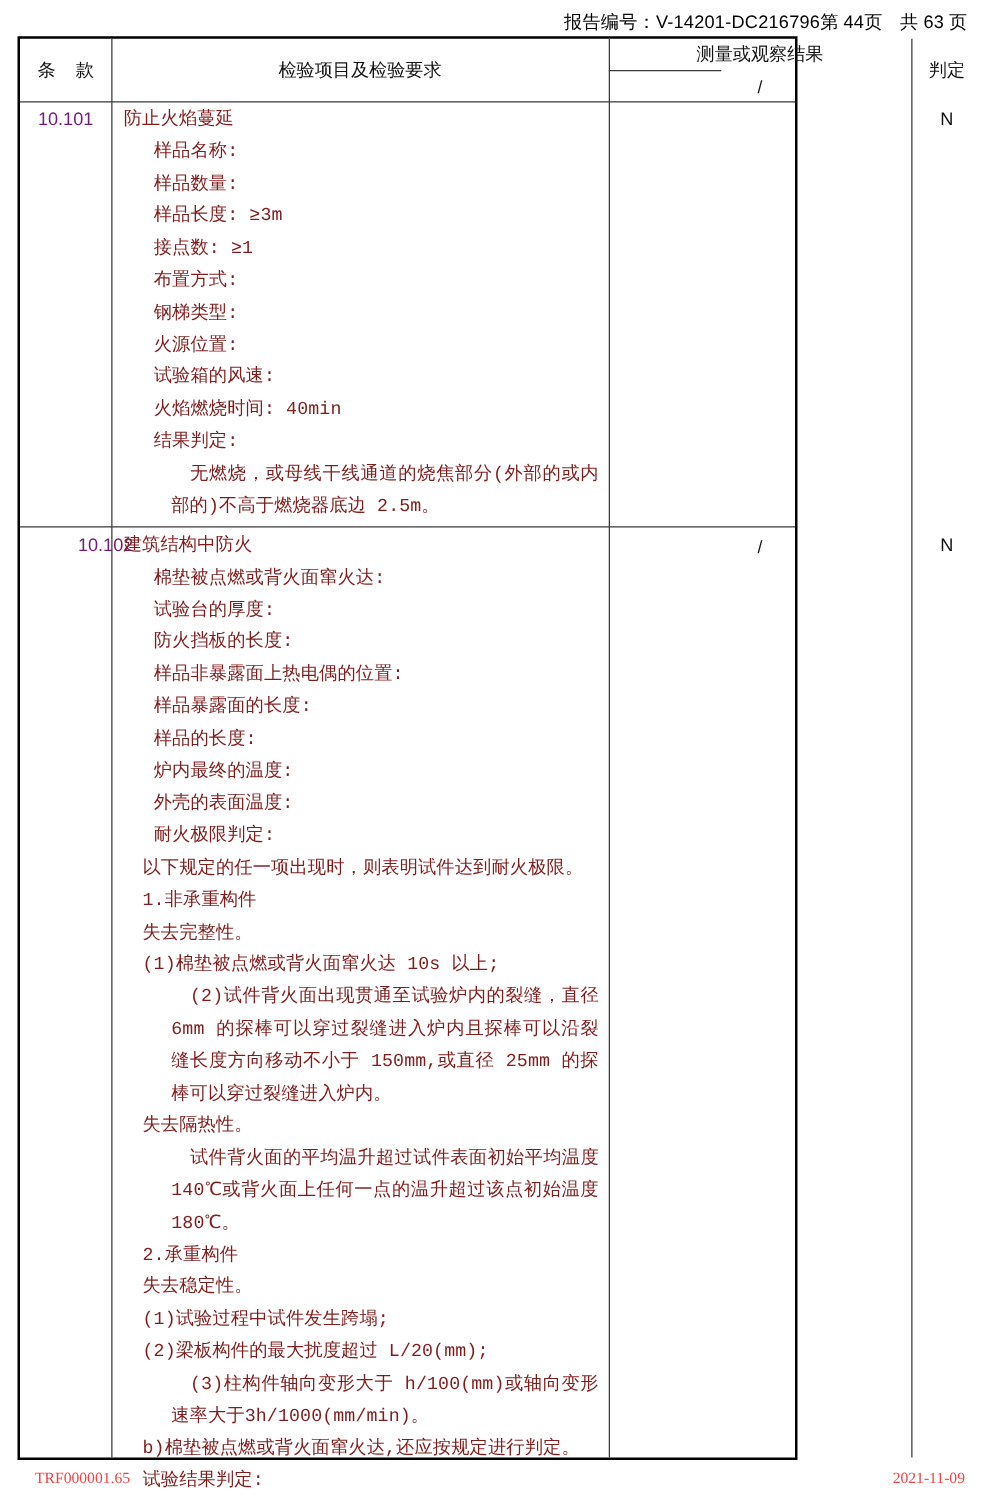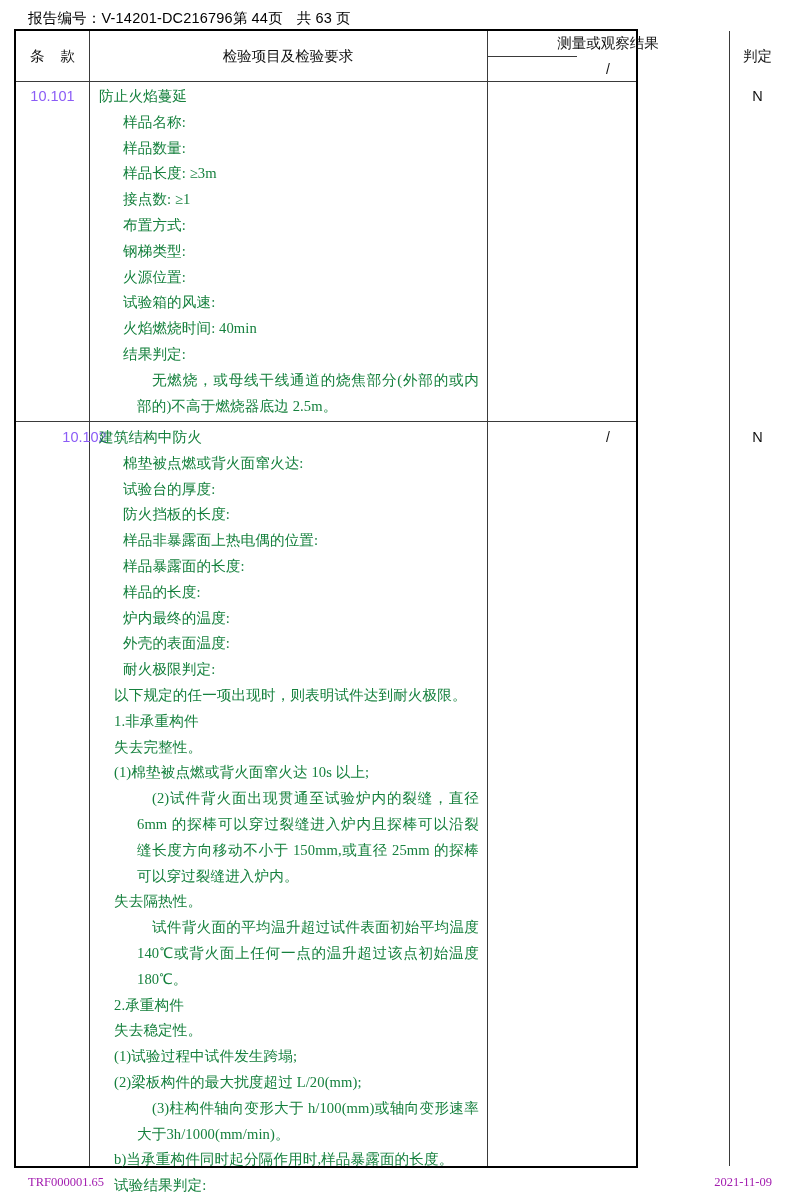--- a/index.html
+++ b/index.html
@@ -25,21 +25,21 @@
 
   
   .runhead {
     position: absolute;
     left: 14px;
     top: 4px;
     width: 772px;
     height: 22px;
     display: flex;
     align-items: flex-end;
-    justify-content: flex-start;
+    justify-content: flex-end;
     font-family: "Liberation Sans", "DejaVu Sans", sans-serif;
     font-size: 14.5px;
     line-height: 16px;
     letter-spacing: 0.2px;
   }
   .runhead-left { padding-left: 14px; white-space: nowrap; }
   .runhead-right { padding-right: 12px; white-space: nowrap; }
   .runhead-right .num { font-family: "Liberation Sans","DejaVu Sans",sans-serif; }
   .gap-s { display: inline-block; width: 4px; }
   .gap-m { display: inline-block; width: 14px; }
@@ -97,21 +97,21 @@
   .hcell-verdict{ left: 713px; top: 0; width: 57px; height: 50px; }
 
   
   .clause {
     position: absolute;
     left: 0;
     width: 73px;
     text-align: center;
     font-family: "Liberation Sans", "DejaVu Sans", sans-serif;
     font-size: 14.5px;
-    color: #8b5cf6;
+    color: #701a75;
   }
   .clause.c1 { top: 57px; }
   .clause.c2 { top: 398px; margin-left: 32px; }
 
   .verdict {
     position: absolute;
     left: 713px;
     width: 57px;
     text-align: center;
     font-family: "Liberation Sans", "DejaVu Sans", sans-serif;
@@ -138,24 +138,24 @@
     position: absolute;
     left: 73px;
     width: 398px;
     box-sizing: border-box;
     padding: 0 8px 0 10px;
   }
   .body-col.b1 { top: 53px; }
   .body-col.b2 { top: 394px; }
 
   .ln {
-    font-family: Liberation Serif, serif;
+    font-family: Liberation Mono, monospace;
     font-size: 14.6px;
     line-height: 25.8px;
-    color: #15803d;
+    color: #7f1d1d;
     white-space: pre-wrap;
     letter-spacing: 0.1px;
   }
   .ln.ind0 { text-indent: 0; padding-left: 0; }
   .ln.ind1 { padding-left: 24px; }
   .ln.ind-half { text-indent: 15px; }
   .ln.wrap {
     white-space: normal;
     text-align: justify;
     text-justify: inter-ideograph;
@@ -166,21 +166,21 @@
   .footer {
     position: absolute;
     left: 28px;
     top: 1175px;
     width: 744px;
     display: flex;
     align-items: center;
     justify-content: space-between;
     font-family: "Liberation Serif", "DejaVu Serif", serif;
     font-size: 12.5px;
-    color: #a21caf;
+    color: #ef4444;
   }
 </style>
 </head>
 <body>
 
 <div class="page">
 
   <div class="runhead">
     <div class="runhead-left"><span>报告编号：</span><span>V-14201-DC216796</span></div>
     <div class="runhead-right"><span>第</span><span class="gap-s"></span><span class="num">44</span><span>页</span><span class="gap-m"></span><span>共</span><span class="gap-s"></span><span class="num">63</span><span class="gap-s"></span><span>页</span></div>
@@ -239,21 +239,21 @@
       <div class="ln ind-half">失去完整性。</div>
       <div class="ln ind-half">(1)棉垫被点燃或背火面窜火达 10s 以上;</div>
       <div class="ln wrap wrap-ind">(2)试件背火面出现贯通至试验炉内的裂缝，直径 6mm 的探棒可以穿过裂缝进入炉内且探棒可以沿裂缝长度方向移动不小于 150mm,或直径 25mm 的探棒可以穿过裂缝进入炉内。</div>
       <div class="ln ind-half">失去隔热性。</div>
       <div class="ln wrap wrap-ind">试件背火面的平均温升超过试件表面初始平均温度140℃或背火面上任何一点的温升超过该点初始温度180℃。</div>
       <div class="ln ind-half">2.承重构件</div>
       <div class="ln ind-half">失去稳定性。</div>
       <div class="ln ind-half">(1)试验过程中试件发生跨塌;</div>
       <div class="ln ind-half">(2)梁板构件的最大扰度超过 L/20(mm);</div>
       <div class="ln wrap wrap-ind">(3)柱构件轴向变形大于 h/100(mm)或轴向变形速率大于3h/1000(mm/min)。</div>
-      <div class="ln ind-half">b)当承重构件同时起分隔作用时,样品暴露面的长度。</div>
+      <div class="ln ind-half">b)棉垫被点燃或背火面窜火达,还应按规定进行判定。</div>
       <div class="ln ind-half">试验结果判定:</div>
       <div class="ln ind-half">合格的耐火时间:</div>
     </div>
 
   </div>
 
   <div class="footer">
     <span>TRF000001.65</span>
     <span>2021-11-09</span>
   </div>

